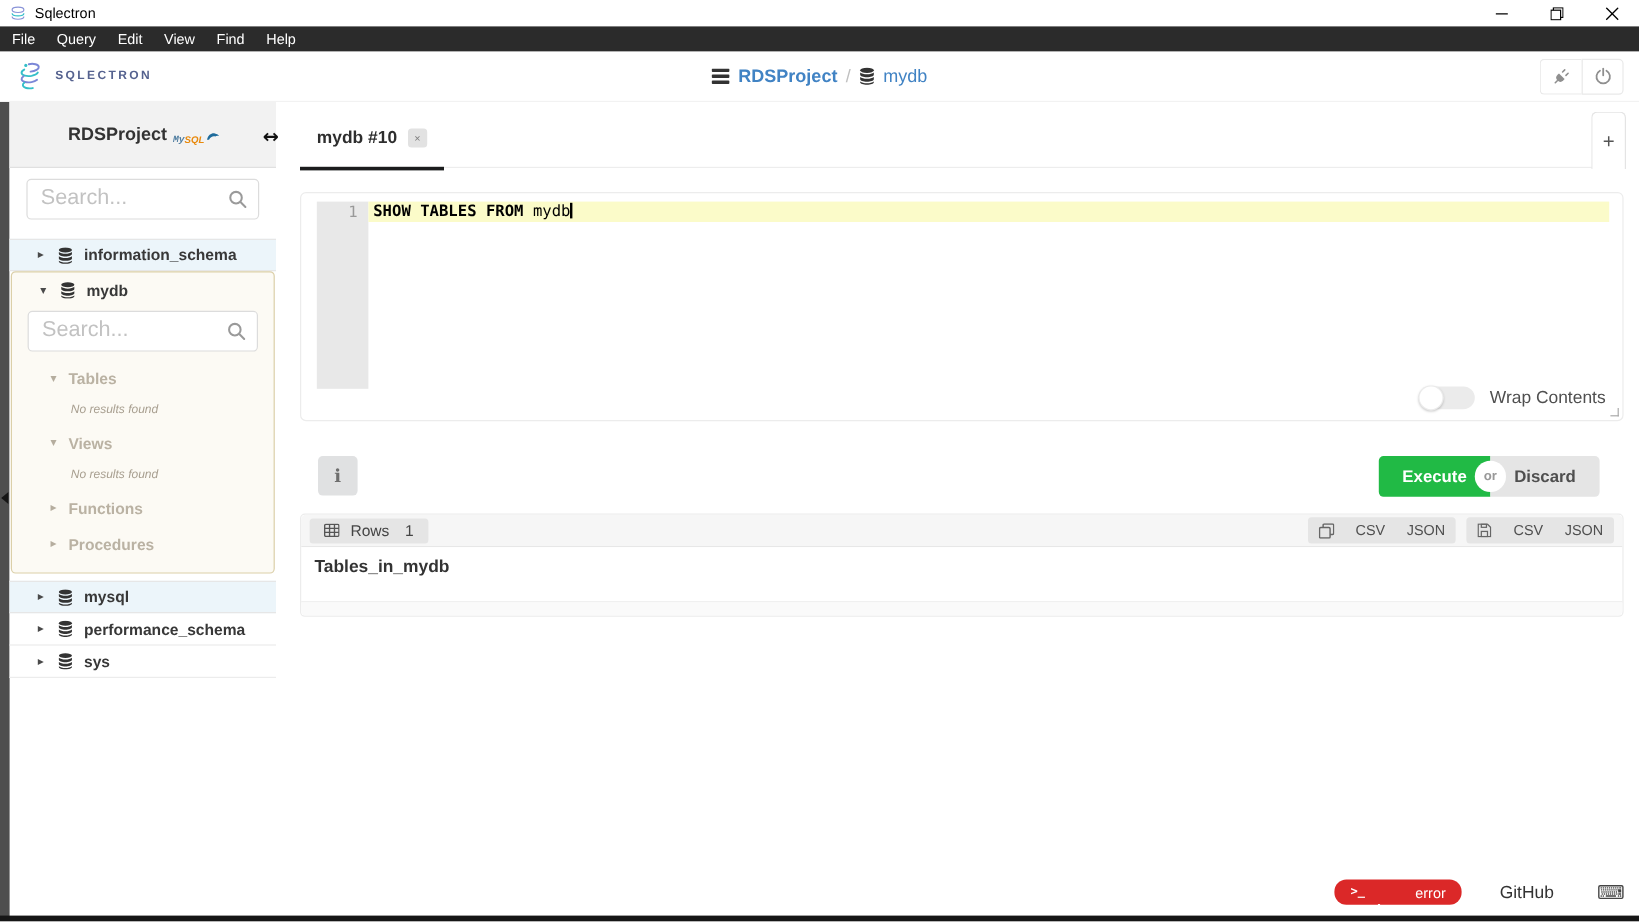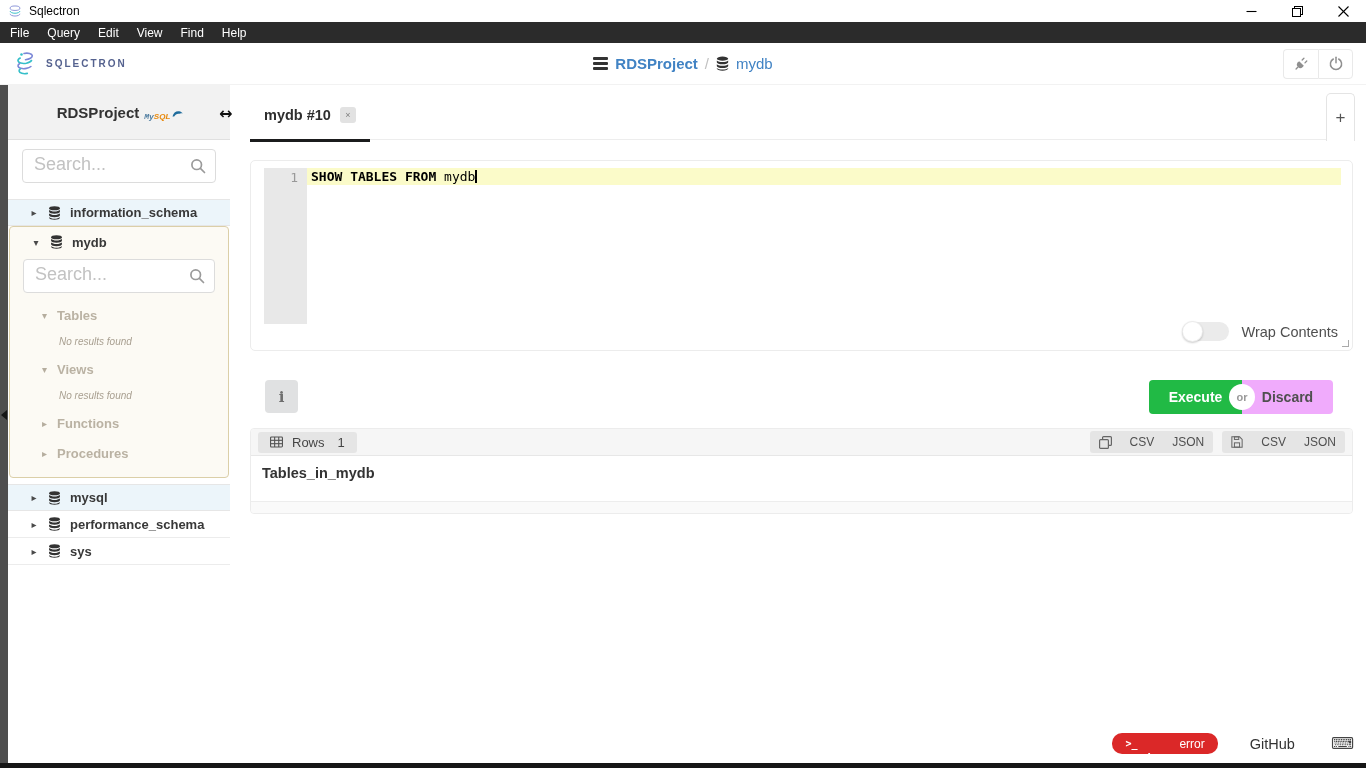--- a/index.html
+++ b/index.html
@@ -76,21 +76,21 @@
   .wrap-row { position:absolute; right:14px; bottom:9px; display:flex; align-items:center; gap:13px; }
   .toggle { width:47px; height:19px; background:#ebebeb; border-radius:10px; position:relative; cursor:pointer; }
   .toggle-knob { position:absolute; left:0; top:-1px; width:21px; height:21px; background:#fff; border-radius:50%; box-shadow:0 1px 2px rgba(0,0,0,.2), inset 0 0 0 1px rgba(0,0,0,.08); }
   .wrap-label { font-size:14.5px; color:#4f4f4f; }
   .resize-corner { position:absolute; right:3px; bottom:3px; width:7px; height:7px; border-right:1px solid #aaa; border-bottom:1px solid #aaa; }
   
   .actions-row { position:absolute; left:250px; top:380px; right:13px; height:34px; }
   .info-btn { position:absolute; left:15px; top:0; width:33px; height:33px; background:#e0e1e2; border-radius:4px; display:flex; align-items:center; justify-content:center; font-family:"DejaVu Serif",serif; font-weight:bold; font-size:15px; color:#6e6e6e; cursor:pointer; }
   .exec-group { position:absolute; right:20px; top:0; display:flex; }
   .btn-execute { width:93px; height:34px; background:#21ba45; color:#fff; font-weight:bold; font-size:14px; border:none; border-radius:4px 0 0 4px; display:flex; align-items:center; justify-content:center; cursor:pointer; font-family:inherit; }
-  .btn-discard { width:91px; height:34px; background:#f0abfc; color:#4f4f4f; font-weight:bold; font-size:14px; border:none; border-radius:0 4px 4px 0; display:flex; align-items:center; justify-content:center; cursor:pointer; font-family:inherit; }
+  .btn-discard { width:91px; height:34px; background:#e5e5e5; color:#4f4f4f; font-weight:bold; font-size:14px; border:none; border-radius:0 4px 4px 0; display:flex; align-items:center; justify-content:center; cursor:pointer; font-family:inherit; }
   .or-badge { position:absolute; left:80px; top:4px; width:26px; height:26px; background:#fff; border-radius:50%; display:flex; align-items:center; justify-content:center; font-size:11px; font-weight:bold; color:#999; }
   
   .results-panel { position:absolute; left:250px; top:428px; right:13px; border:1px solid #ececec; border-radius:4px; background:#fff; }
   .res-header { height:27px; background:#f6f6f6; border-bottom:1px solid #e7e7e7; border-radius:4px 4px 0 0; display:flex; align-items:center; justify-content:space-between; padding:0 7px; }
   .rows-btn { display:flex; align-items:center; gap:9px; background:#e5e5e5; border-radius:3px; padding:3px 12px; font-size:13px; color:#454545; cursor:pointer; }
   .rows-count { margin-left:4px; }
   .export-groups { display:flex; gap:9px; }
   .export-group { display:flex; background:#e5e5e5; border-radius:3px; overflow:hidden; }
   .exp-btn { padding:4px 9px; font-size:12px; color:#4f4f4f; display:flex; align-items:center; cursor:pointer; }
   .res-colheader { padding:9px 11px 20px; font-size:14.5px; font-weight:bold; color:#333; border-bottom:1px solid #ededed; }

